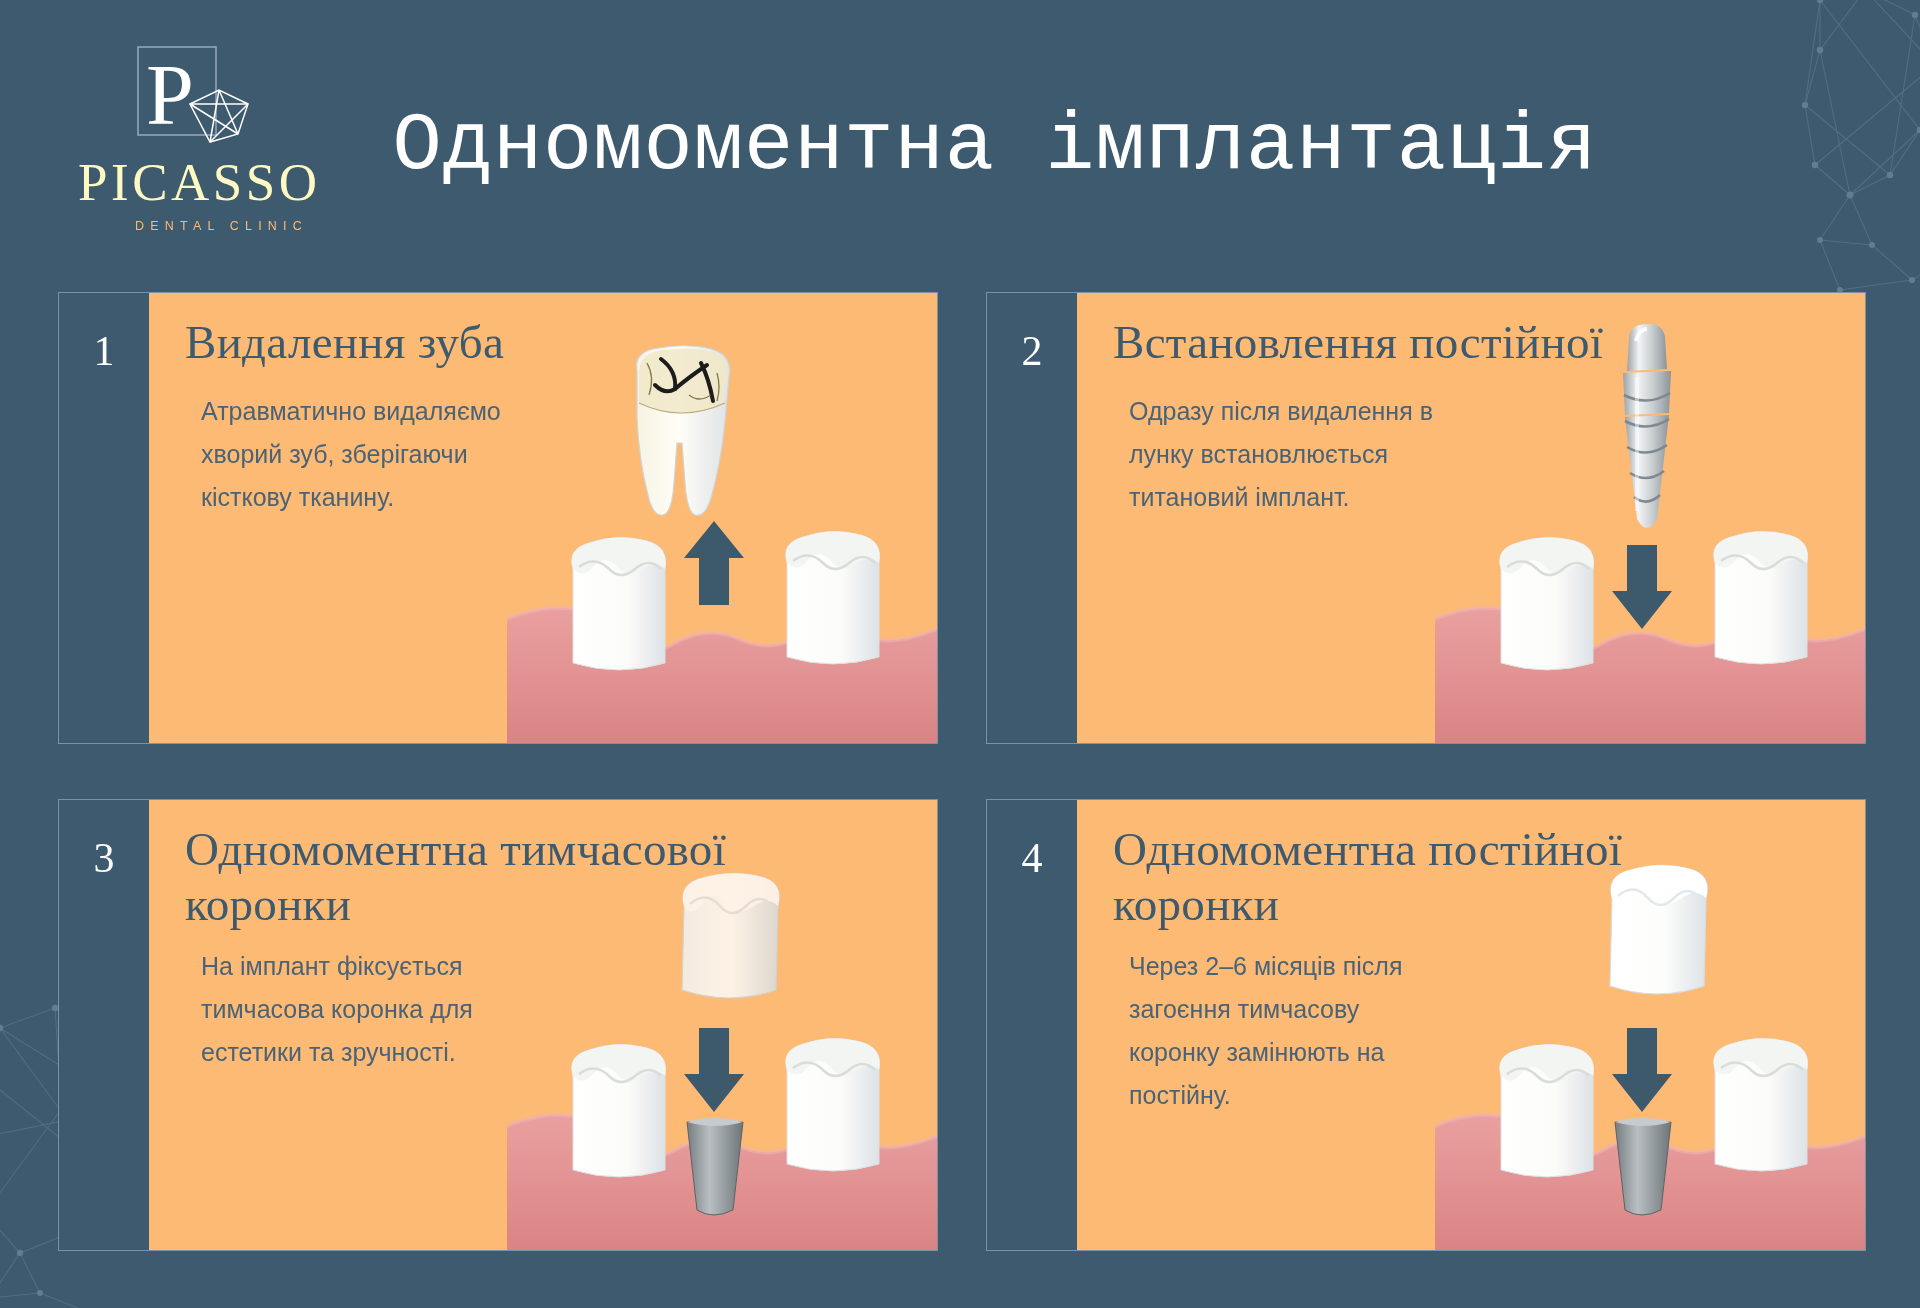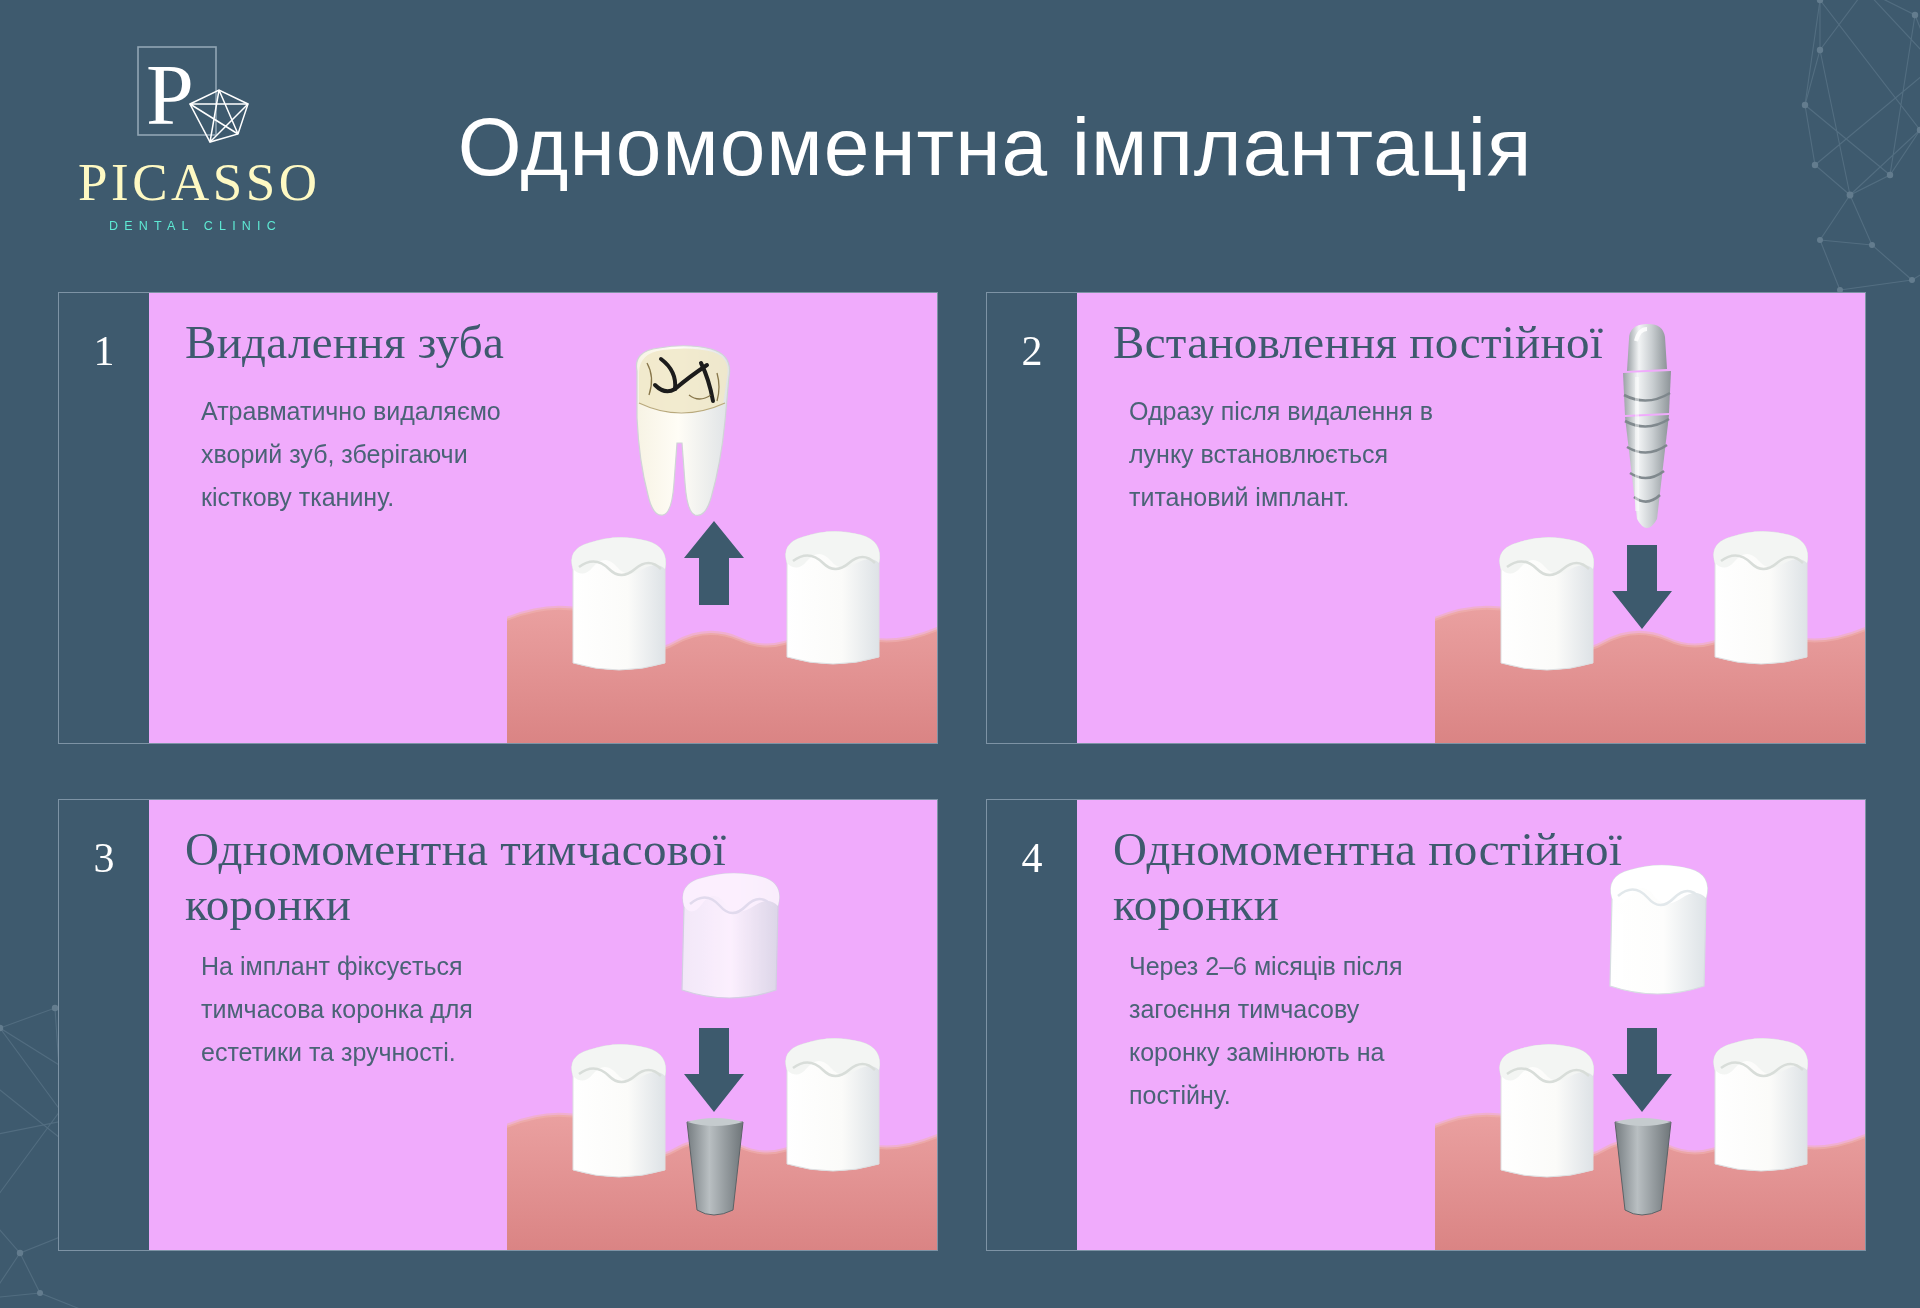--- a/index.html
+++ b/index.html
@@ -29,32 +29,33 @@
     letter-spacing: 3.5px;
     color: #fef9c3;
     line-height: 1;
     margin-top: 2px;
     font-weight: 400;
   }
   .logo-sub {
     font-family: "Liberation Sans", sans-serif;
     font-size: 12.5px;
     letter-spacing: 6.2px;
-    color: #5eead4;
+    color: #fdba74;
     margin-top: 10px;
     padding-left: 5px;
+    text-align: right;
   }
 
   .page-title {
     position: absolute;
     left: 350px;
     top: 100px;
     width: 1290px;
     text-align: center;
-    font-family: Liberation Sans, sans-serif;
+    font-family: Liberation Mono, monospace;
     font-size: 82px;
     font-weight: 400;
     color: #ffffff;
     letter-spacing: 1px;
     white-space: nowrap;
   }
 
   
   .grid {
     position: absolute;
@@ -83,21 +84,21 @@
     font-family: "Liberation Serif", serif;
     font-size: 42px;
     padding-top: 34px;
     text-align: center;
     position: relative;
     z-index: 3;
   }
 
   .card-body {
     flex: 1;
-    background: #f0abfc;
+    background: #fdba74;
     position: relative;
     overflow: hidden;
   }
 
   .card-title {
     position: relative;
     z-index: 4;
     font-family: "Liberation Serif", serif;
     font-size: 47px;
     font-weight: 400;

